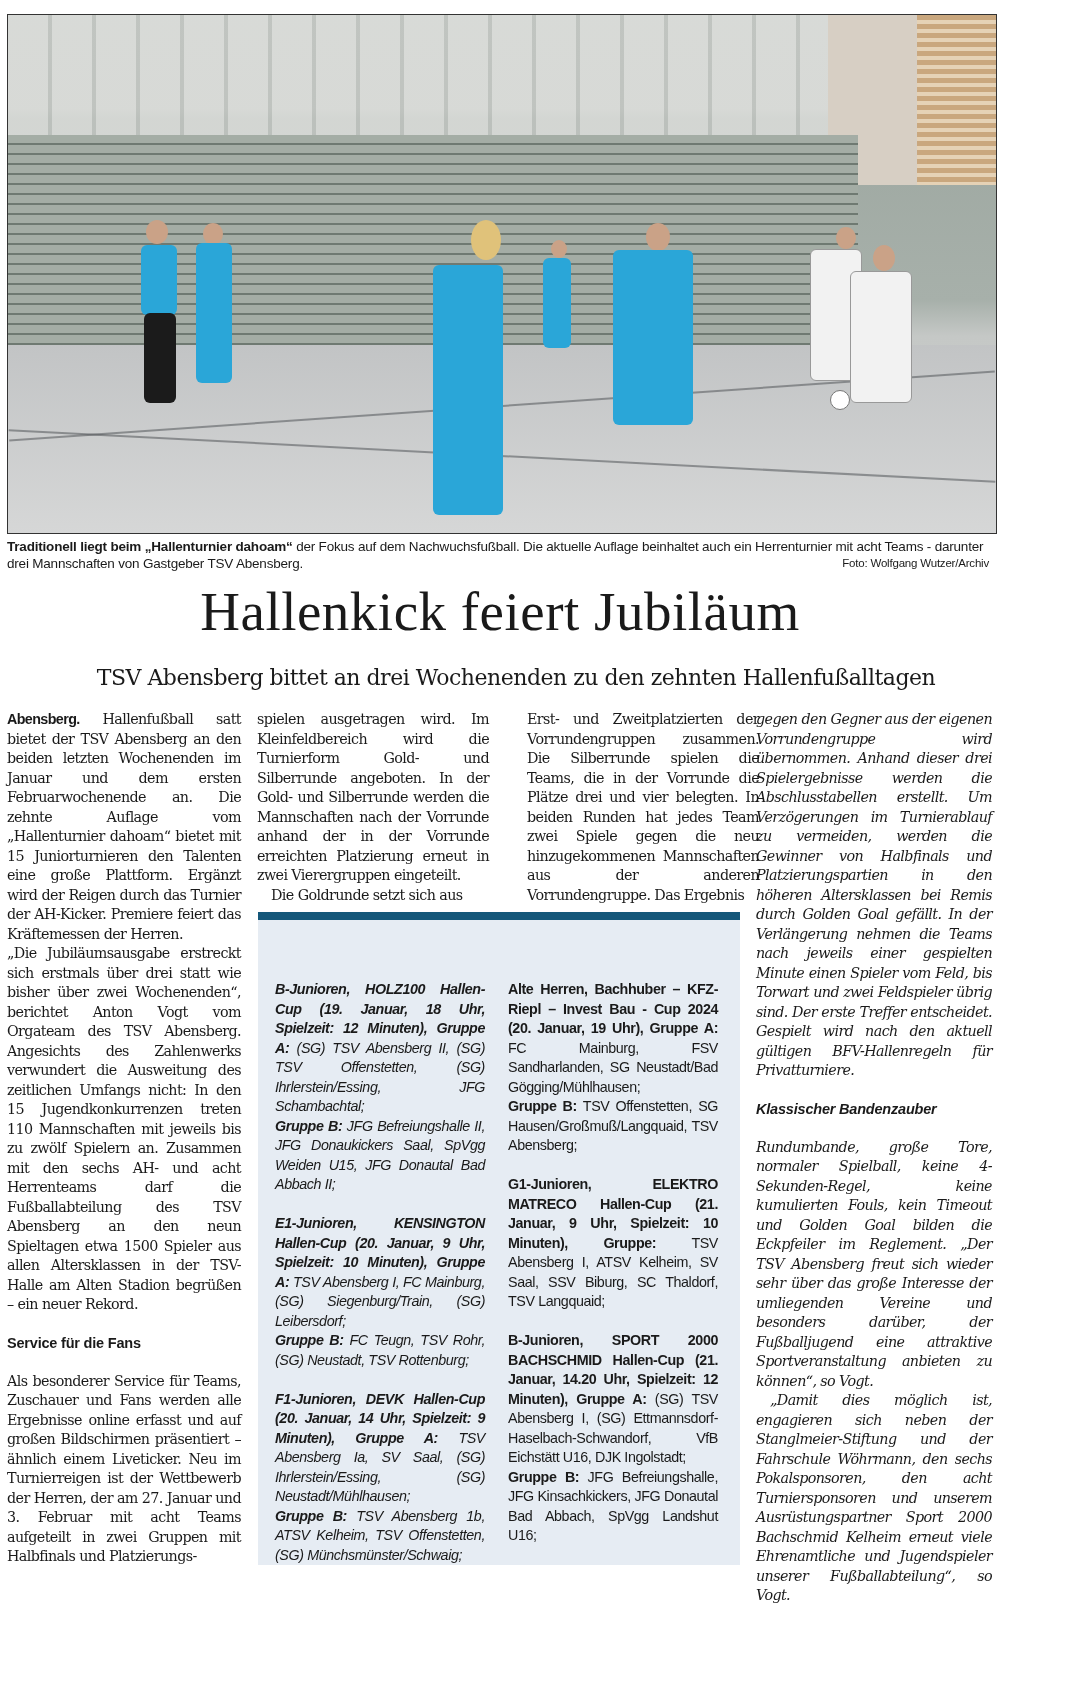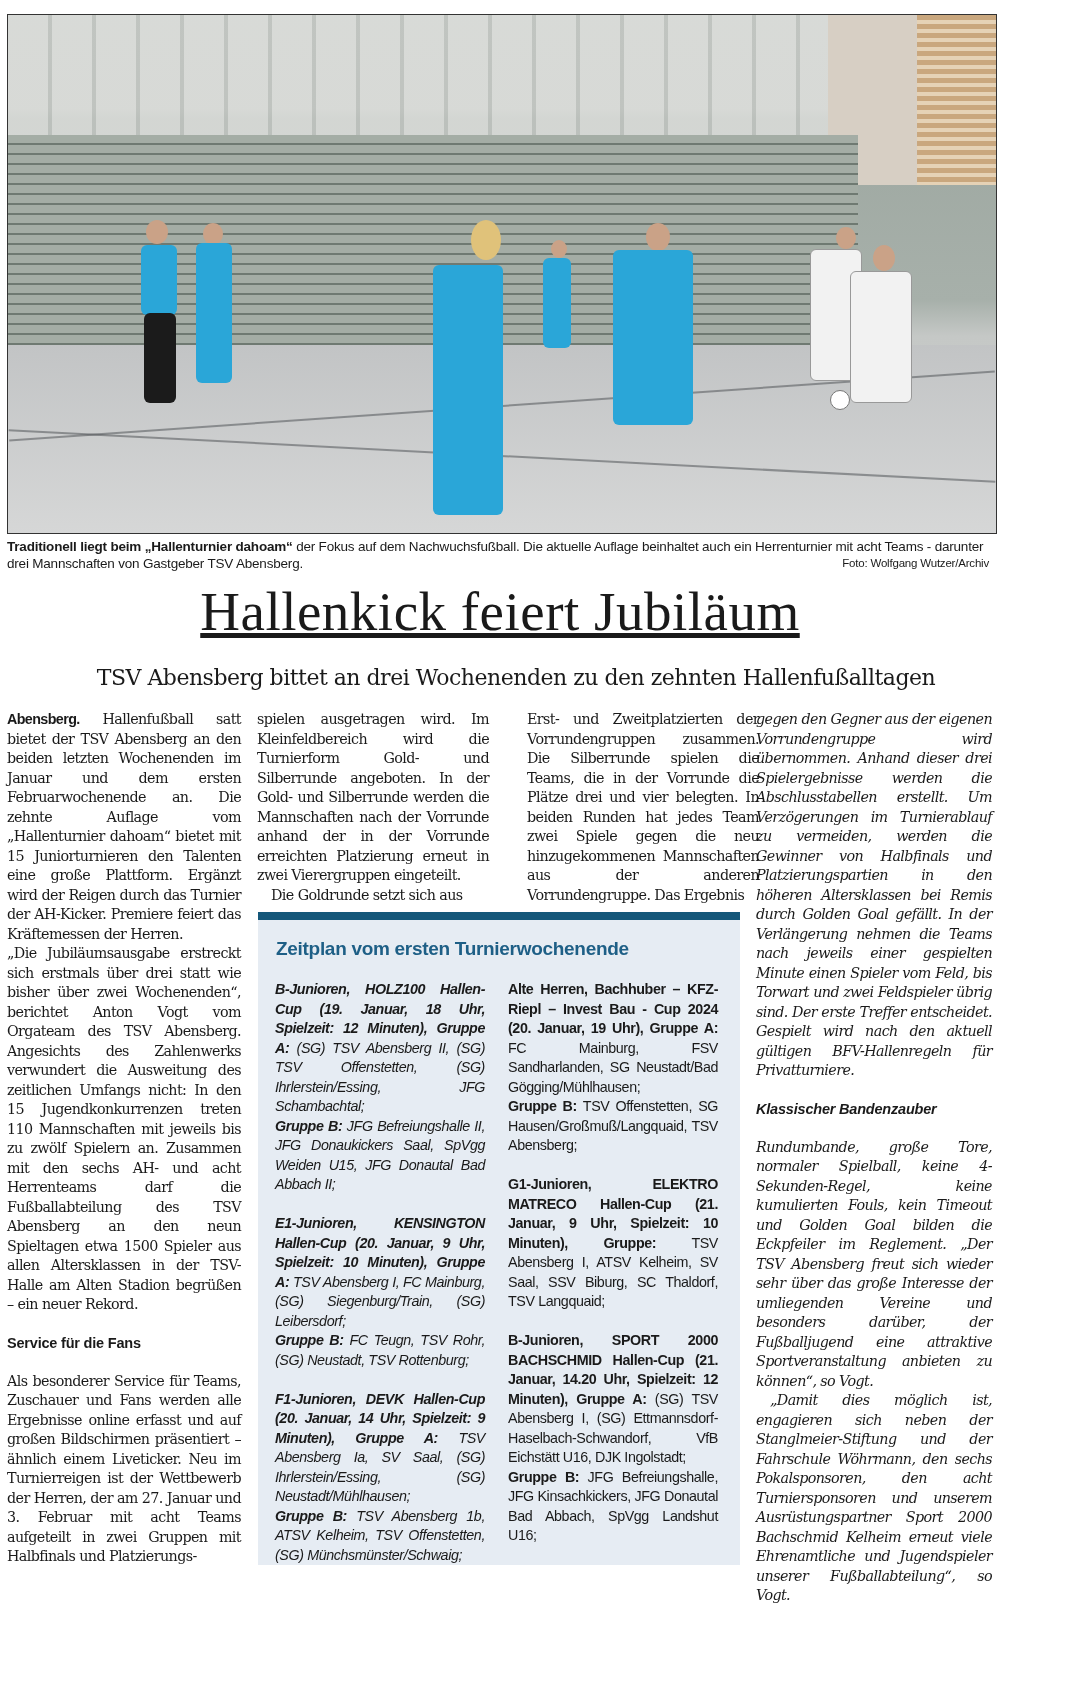--- a/index.html
+++ b/index.html
@@ -25,21 +25,21 @@
     .head { position: absolute; border-radius: 50%; background: #caa287; }
     .shorts-black { background: #1b1b1b; }
     .ball { position: absolute; width: 18px; height: 18px; border-radius: 50%; background: #fff; border: 1px solid #777; }
 
     .caption { position: absolute; left: 7px; top: 538px; width: 988px;
       font-family: "Liberation Sans", sans-serif; font-size: 13.5px; line-height: 17px; letter-spacing: -0.2px; }
     .caption b { font-weight: bold; }
     .credit { position: absolute; right: 6px; top: 17px; font-size: 11.5px; }
 
     .headline { position: absolute; left: 0; top: 577px; width: 1000px; text-align: center;
-      font-family: "Liberation Serif", serif; font-size: 55px; line-height: 70px; letter-spacing: 0.5px; text-decoration: underline; }
+      font-family: "Liberation Serif", serif; font-size: 55px; line-height: 70px; letter-spacing: 0.5px; }
     .subline { position: absolute; left: 0; top: 664px; width: 1000px; text-align: center;
       font-family: "DejaVu Serif", serif; font-size: 22px; line-height: 28px; letter-spacing: -0.5px; margin-left: 16px; }
 
     .col { position: absolute; font-family: "DejaVu Serif", serif; font-size: 14.3px; line-height: 19.5px;
       text-align: justify; letter-spacing: -0.6px; hyphens: manual; }
     .col p { margin: 0; }
     .col p.indent { text-indent: 14px; }
     .col .lead { font-family: "Liberation Sans", sans-serif; font-weight: bold; }
     .col h3 { font-family: "Liberation Sans", sans-serif; font-weight: bold; font-size: 14.5px;
       margin: 19px 0 19px 0; line-height: 19px; letter-spacing: -0.2px; }
@@ -118,21 +118,20 @@
 </div>
 
 <div class="col c4">
   <p>gegen den Gegner aus der eigenen Vorrundengruppe wird übernommen. Anhand dieser drei Spielergebnisse werden die Abschlusstabellen erstellt. Um Verzögerungen im Turnierablauf zu vermeiden, werden die Gewinner von Halbfinals und Platzierungspartien in den höheren Altersklassen bei Remis durch Golden Goal gefällt. In der Verlängerung nehmen die Teams nach jeweils einer gespielten Minute einen Spieler vom Feld, bis Torwart und zwei Feldspieler übrig sind. Der erste Treffer entscheidet. Gespielt wird nach den aktuell gültigen BFV-Hallenregeln für Privatturniere.</p>
   <h3>Klassischer Bandenzauber</h3>
   <p>Rundumbande, große Tore, normaler Spielball, keine 4-Sekunden-Regel, keine kumulierten Fouls, kein Timeout und Golden Goal bilden die Eckpfeiler im Reglement. „Der TSV Abensberg freut sich wieder sehr über das große Interesse der umliegenden Vereine und besonders darüber, der Fußballjugend eine attraktive Sportveranstaltung anbieten zu können“, so Vogt.</p>
   <p class="indent">„Damit dies möglich ist, engagieren sich neben der Stanglmeier-Stiftung und der Fahrschule Wöhrmann, den sechs Pokalsponsoren, den acht Turniersponsoren und unserem Ausrüstungspartner Sport 2000 Bachschmid Kelheim erneut viele Ehrenamtliche und Jugendspieler unserer Fußballabteilung“, so Vogt.</p>
 </div>
 
 <div class="infobox">
-  <h2>Zeitplan vom ersten Turnierwochenende</h2>
   <div class="ib-col ib-left">
     <div class="entry">
       <span class="title">B-Junioren, HOLZ100 Hallen-Cup (19. Januar, 18 Uhr, Spielzeit: 12 Minuten), </span><span class="grp">Gruppe A:</span><span> (SG) TSV Abensberg II, (SG) TSV Offenstetten, (SG) Ihrlerstein/Essing, JFG Schambachtal;</span><br>
       <span class="grp">Gruppe B:</span><span> JFG Befreiungshalle II, JFG Donaukickers Saal, SpVgg Weiden U15, JFG Donautal Bad Abbach II;</span>
     </div>
     <div class="entry">
       <span class="title">E1-Junioren, KENSINGTON Hallen-Cup (20. Januar, 9 Uhr, Spielzeit: 10 Minuten), </span><span class="grp">Gruppe A:</span><span> TSV Abensberg I, FC Mainburg, (SG) Siegenburg/Train, (SG) Leibersdorf;</span><br>
       <span class="grp">Gruppe B:</span><span> FC Teugn, TSV Rohr, (SG) Neustadt, TSV Rottenburg;</span>
     </div>
     <div class="entry">

